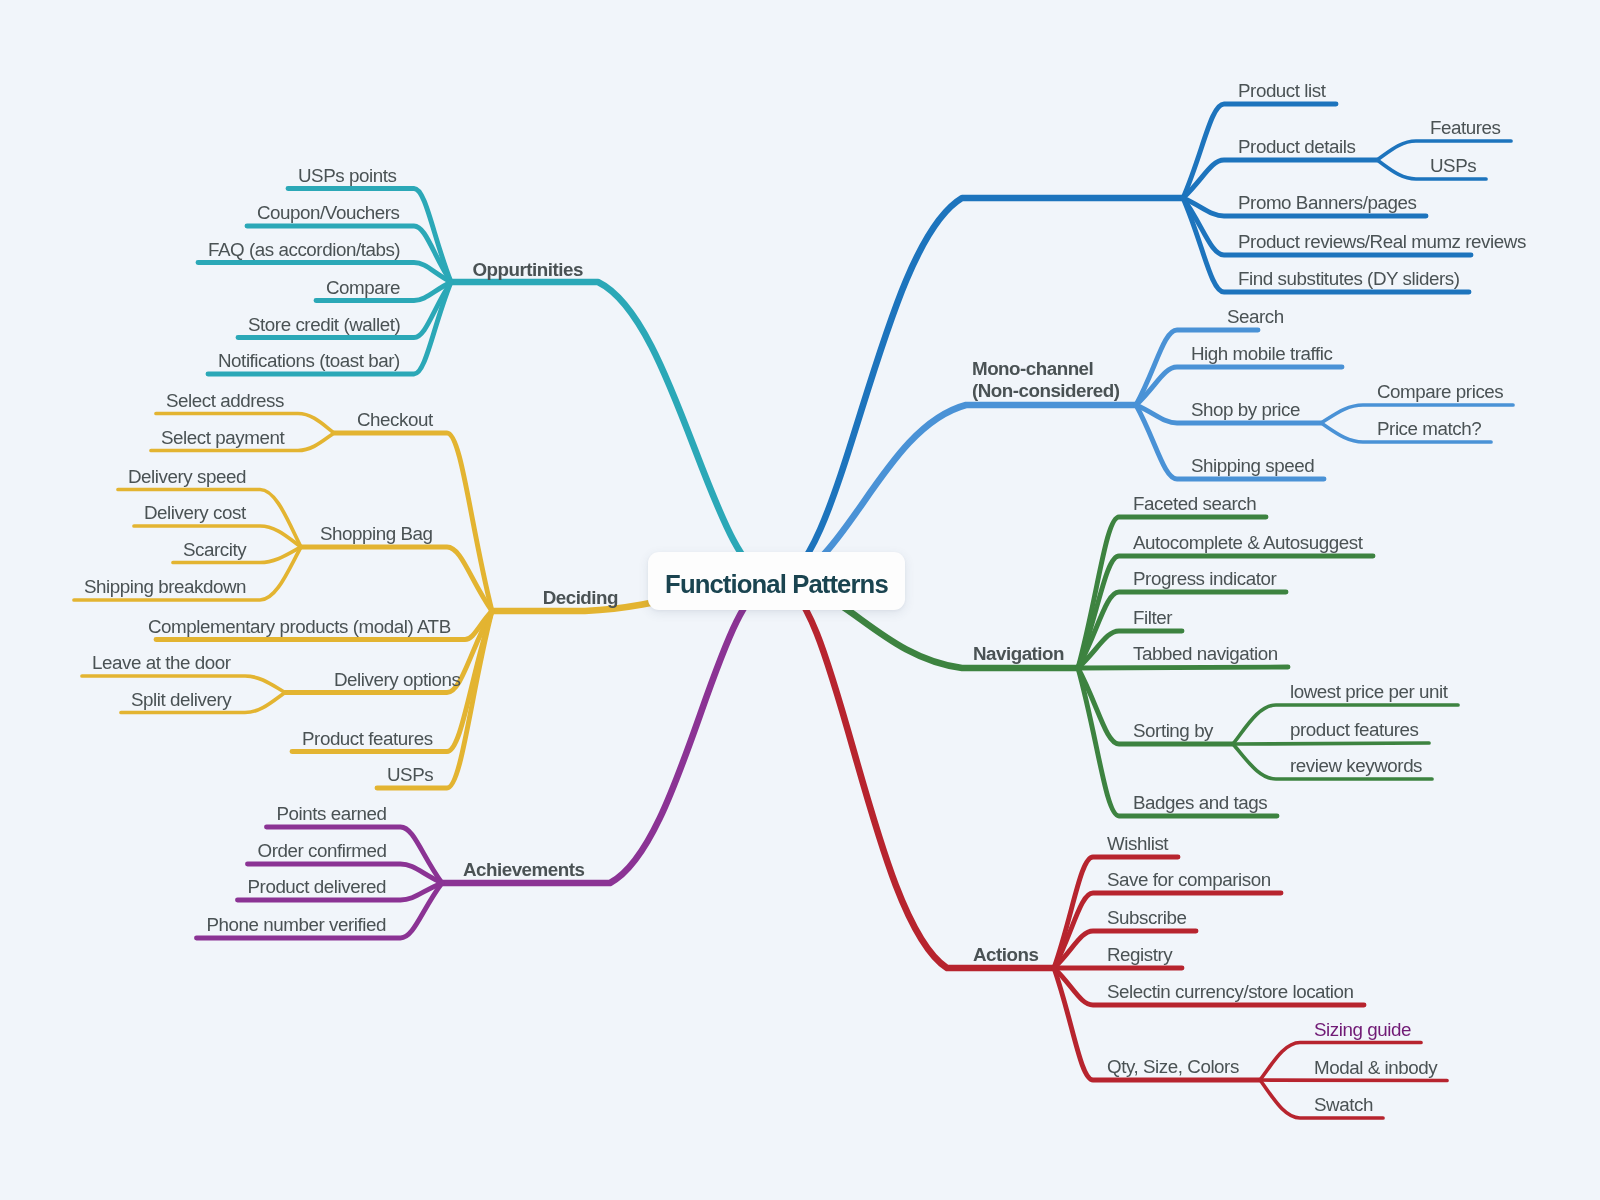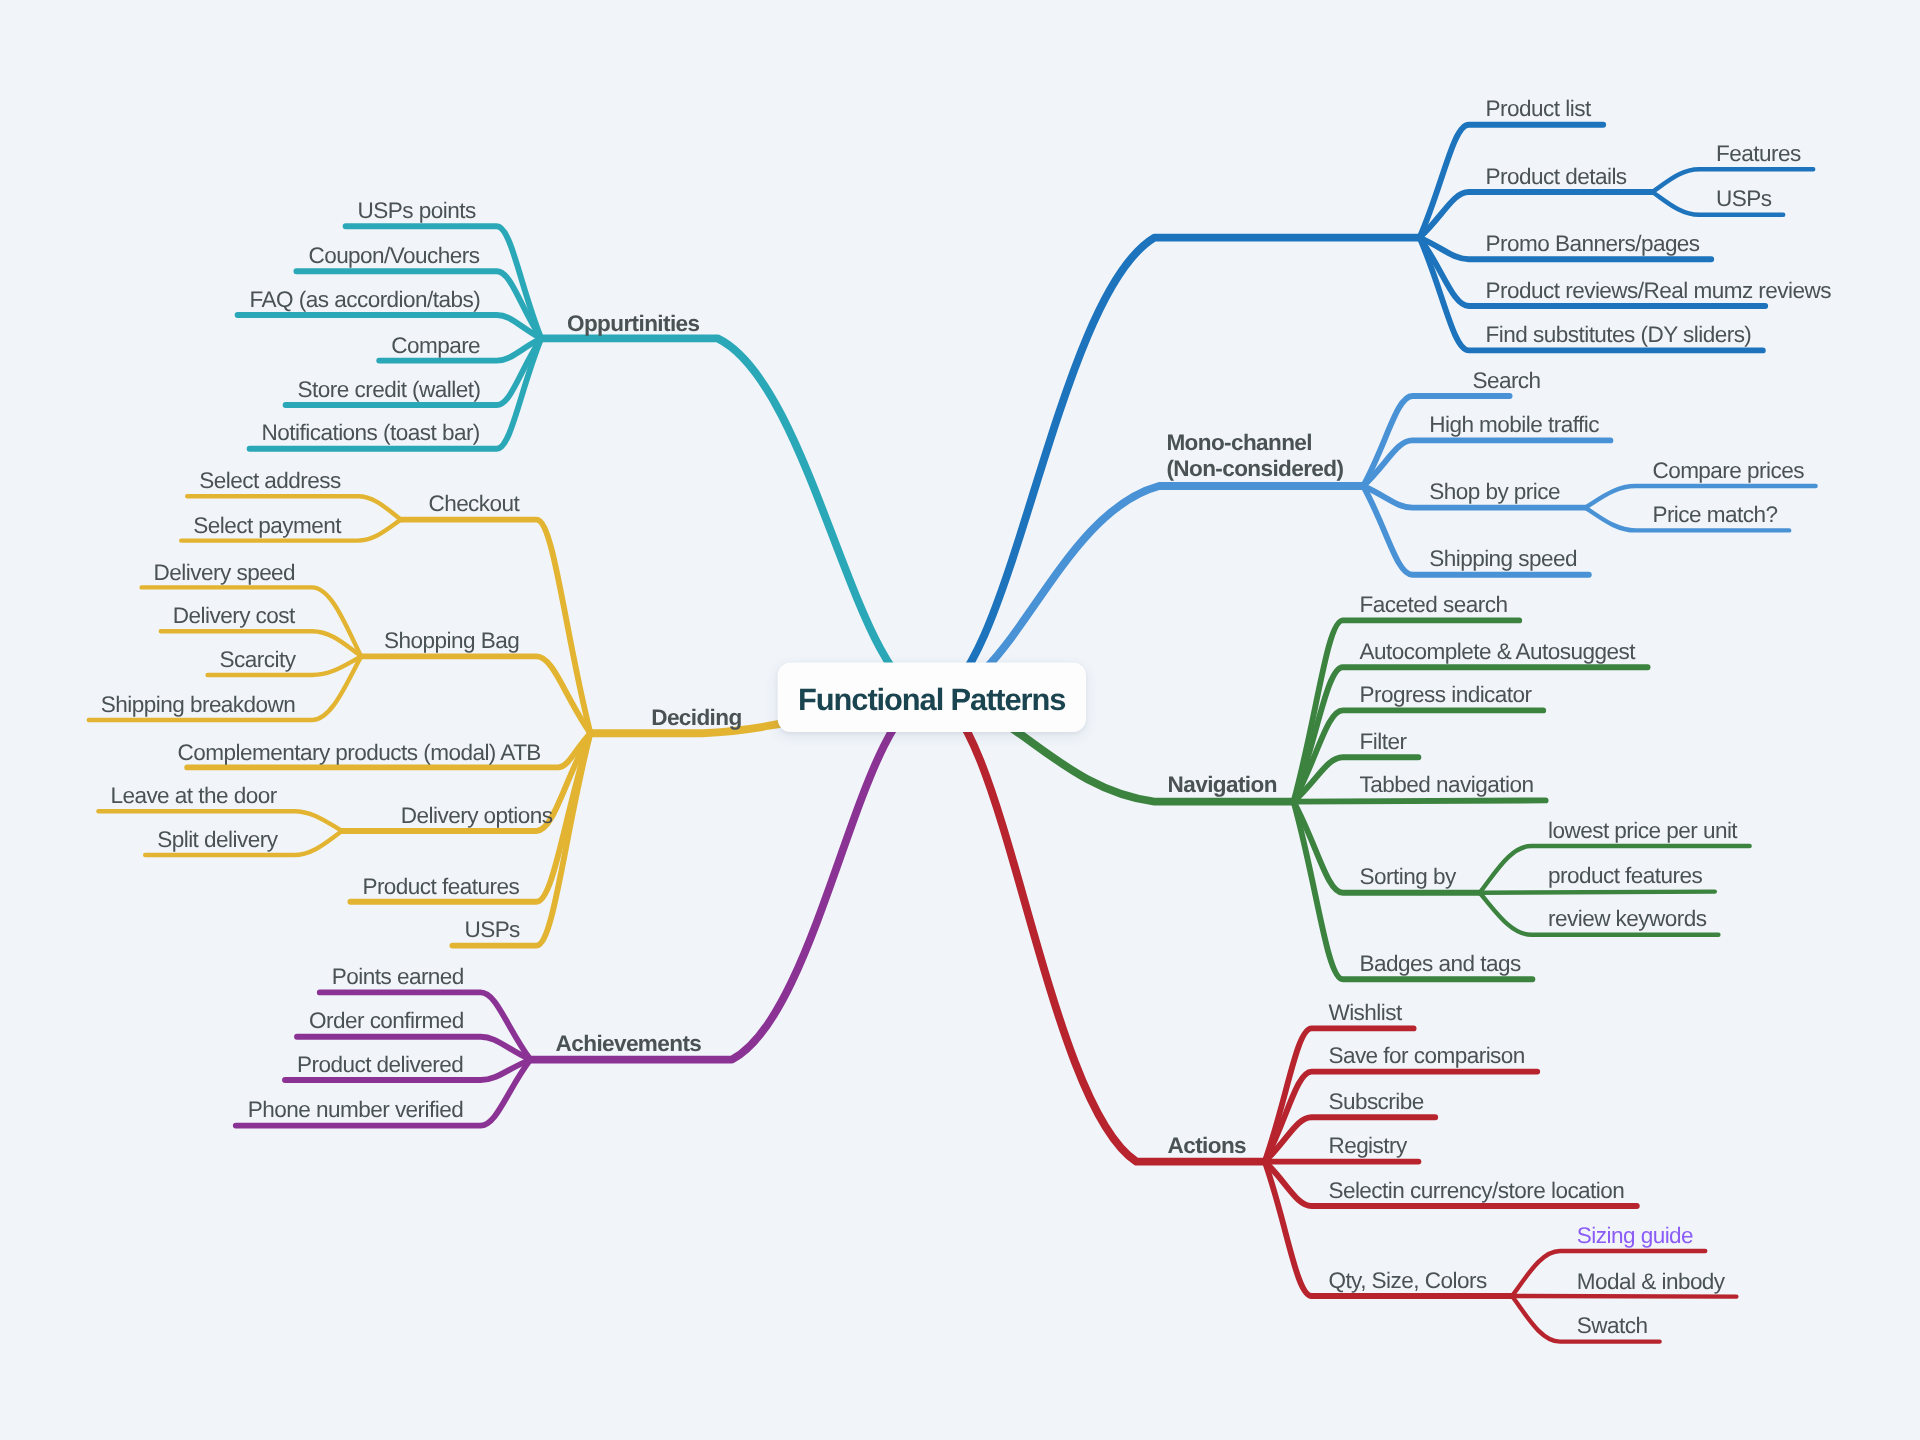--- a/index.html
+++ b/index.html
@@ -118,21 +118,21 @@
       <div class="leaf-label" style="color: rgb(74, 82, 84); left: 1290px; top: 721.1px;">product features</div>
       <div class="leaf-label" style="color: rgb(74, 82, 84); left: 1290px; top: 757.1px;">review keywords</div>
       <div class="leaf-label" style="color: rgb(74, 82, 84); left: 1133px; top: 794.1px;">Badges and tags</div>
       <div class="branch-label" style="color: rgb(74, 82, 84); top: 943.5px; left: 973px;">Actions</div>
       <div class="leaf-label" style="color: rgb(74, 82, 84); left: 1107px; top: 835.1px;">Wishlist</div>
       <div class="leaf-label" style="color: rgb(74, 82, 84); left: 1107px; top: 871.1px;">Save for comparison</div>
       <div class="leaf-label" style="color: rgb(74, 82, 84); left: 1107px; top: 909.1px;">Subscribe</div>
       <div class="leaf-label" style="color: rgb(74, 82, 84); left: 1107px; top: 946.1px;">Registry</div>
       <div class="leaf-label" style="color: rgb(74, 82, 84); left: 1107px; top: 983.1px;">Selectin currency/store location</div>
       <div class="leaf-label" style="color: rgb(74, 82, 84); left: 1107px; top: 1058.1px;">Qty, Size, Colors</div>
-      <div class="leaf-label" style="color: #8b5cf6; left: 1314px; top: 1020.6px;">Sizing guide</div>
+      <div class="leaf-label" style="color: #701a75; left: 1314px; top: 1020.6px;">Sizing guide</div>
       <div class="leaf-label" style="color: rgb(74, 82, 84); left: 1314px; top: 1058.6px;">Modal &amp; inbody</div>
       <div class="leaf-label" style="color: rgb(74, 82, 84); left: 1314px; top: 1096.1px;">Swatch</div>
       <div class="branch-label" style="color: rgb(74, 82, 84); top: 258.7px; left: 472.5px;">Oppurtinities</div>
       <div class="leaf-label" style="color: rgb(74, 82, 84); left: 298px; top: 166.6px;">USPs points</div>
       <div class="leaf-label" style="color: rgb(74, 82, 84); left: 257px; top: 204.1px;">Coupon/Vouchers</div>
       <div class="leaf-label" style="color: rgb(74, 82, 84); left: 208px; top: 240.6px;">FAQ (as accordion/tabs)</div>
       <div class="leaf-label" style="color: rgb(74, 82, 84); left: 326px; top: 278.6px;">Compare</div>
       <div class="leaf-label" style="color: rgb(74, 82, 84); left: 248px; top: 315.6px;">Store credit (wallet)</div>
       <div class="leaf-label" style="color: rgb(74, 82, 84); left: 218px; top: 352.1px;">Notifications (toast bar)</div>
       <div class="branch-label" style="color: rgb(74, 82, 84); top: 587px; left: 506.7px; margin-left: 36px;">Deciding</div>

